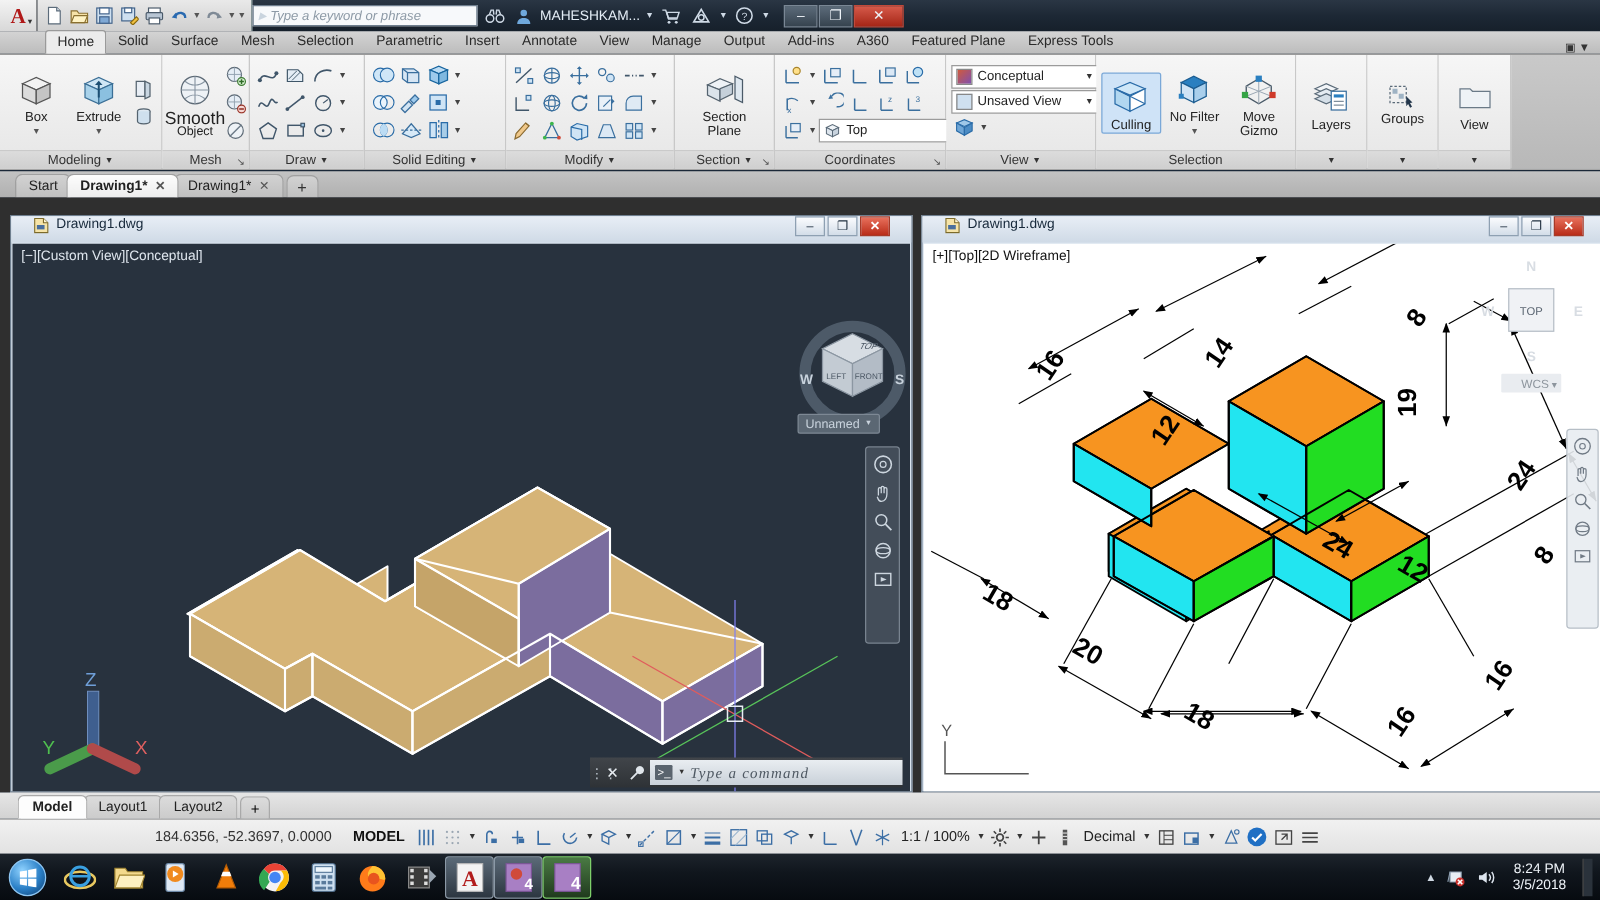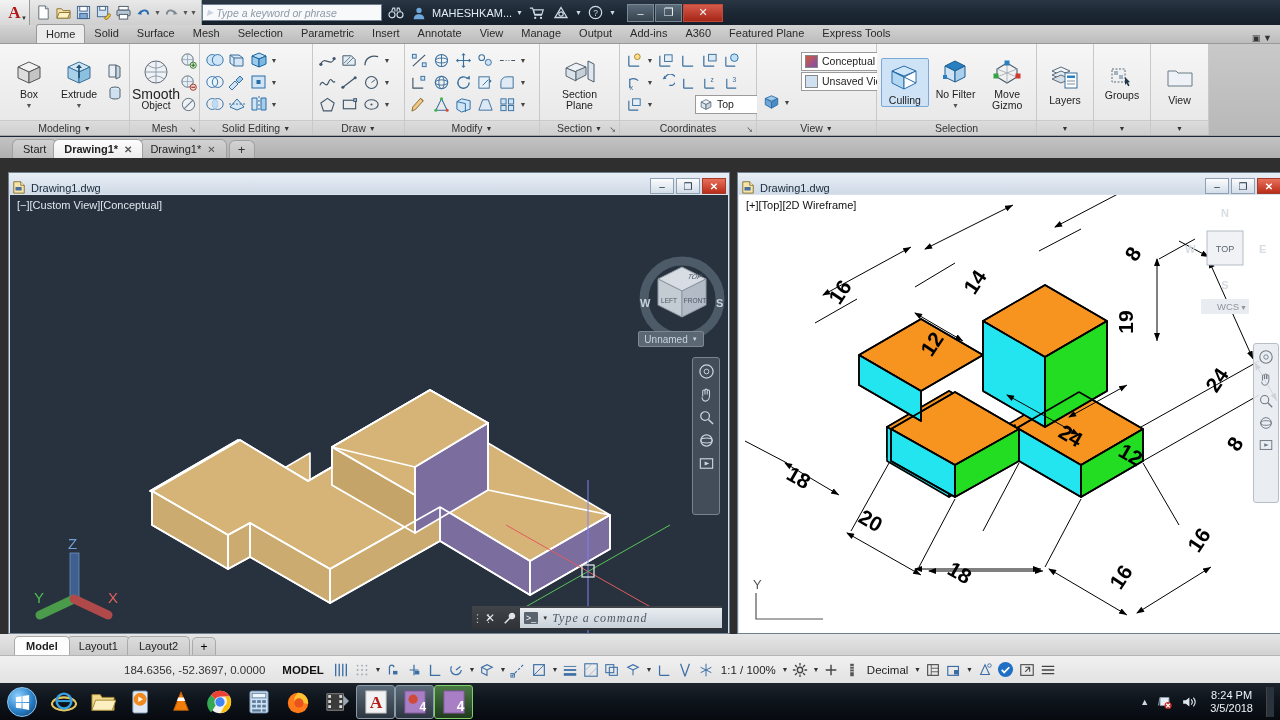--- a/index.html
+++ b/index.html
@@ -70,21 +70,21 @@
   .big-btn { width:50px; display:flex; flex-direction:column; align-items:center; justify-content:flex-start;
              padding-top:3px; font-size:10.5px; color:#222; text-align:center; line-height:11px;}
   .big-btn .glyph { height:33px; display:flex; align-items:center; justify-content:center; }
   .big-btn .dd { font-size:7px; color:#555; }
   .big-btn.sel { background:#cfe3f7; border:1px solid #7aa8d8; border-radius:2px;}
   .sm-col { display:flex; flex-direction:column; justify-content:center; gap:1px;}
   .sm-row { display:flex; align-items:center; gap:1px; }
   .sm-btn { width:21px; height:21px; display:flex; align-items:center; justify-content:center; }
   .dd-tiny { font-size:7px; color:#444; width:8px; text-align:center;}
   .combo { display:flex; align-items:center; height:19px; width:118px; background:#fff;
-           border:1px solid #9b9b9b; padding:0 3px; font-size:10.5px; color:#222; gap:4px;margin-left:40px;}
+           border:1px solid #9b9b9b; padding:0 3px; font-size:10.5px; color:#222; gap:4px;}
   .combo .cv { flex:1; white-space:nowrap; overflow:hidden;}
   .combo .ca { font-size:7px; color:#333; }
   .swatch { width:13px; height:13px; border:1px solid #888; flex:none;}
 
   
   svg { display:block; }
 
   
   .filetabs { position:absolute; top:137px; left:0; width:1280px; height:21px;
               background:linear-gradient(180deg,#c3c3c3,#b0b0b0); display:flex; align-items:flex-end; padding-left:12px;}
@@ -95,21 +95,21 @@
   .ftab .x { font-size:10px; color:#555; }
   .ftab-plus { width:26px; height:18px; display:flex; align-items:center; justify-content:center;
                font-size:13px; color:#333; background:linear-gradient(180deg,#d2d2d2,#c0c0c0);
                border:1px solid #a0a0a0; border-bottom:none; border-radius:6px 6px 0 0; margin-left:6px;}
 
   
   .workspace { position:absolute; top:158px; left:0; width:1280px; height:476px; background:#2f2f2f; }
 
   
   .cwin { position:absolute; background:#d9e3ee; border:1px solid #6f7f8f; }
-  .cwin-title { height:21px; display:flex; align-items:flex-end; padding:0 3px;
+  .cwin-title { height:21px; display:flex; align-items:flex-start; padding:0 17px;
                 background:linear-gradient(180deg,#e8eef6,#cfdae6); }
   .cwin-title .ic { width:14px; height:14px; margin-right:5px; }
   .cwin-title .tx { font-size:11px; color:#16283a; flex:1;}
   .cbtn { width:24px; height:16px; margin-left:2px; display:flex;align-items:center;justify-content:center;
           font-size:10px; background:linear-gradient(180deg,#fbfcfe,#d3dde8); border:1px solid #8ea0b2; color:#1b2b3b;}
   .cbtn.close { background:linear-gradient(180deg,#e8705c,#b92d19); border-color:#a63a28; color:#fff; font-weight:bold;}
 
   .vp-label { position:absolute; top:4px; left:7px; font-size:11px; font-family:"Liberation Sans",sans-serif; }
 
   
@@ -371,20 +371,93 @@
               </svg>
           </div>
         </div>
       </div>
       <div class="panel-title">
         <span>Mesh</span>
         <span class="arrow">↘</span>
       </div>
     </div>
 
+    <div class="panel" style="width:92px">
+      <div class="panel-body">
+        <div class="sm-col">
+          <div class="sm-row">
+            <div class="sm-btn">
+              <svg width="19" height="17" viewBox="0 0 20 18">
+                  <path d="M3 13c3-10 11 4 14-6" fill="none" stroke="#40566a" stroke-width="1.3"></path>
+                  <circle cx="3" cy="13" r="1.7" fill="#40566a"></circle>
+                  <circle cx="17" cy="7" r="1.7" fill="#40566a"></circle>
+                </svg>
+            </div>
+            <div class="sm-btn">
+              <svg width="19" height="17" viewBox="0 0 20 18">
+                  <path d="M3 14V4h9l4 4v6z" fill="#e4edf5" stroke="#3f5668"></path>
+                  <path d="M4 12l7-7M7 13l7-7" stroke="#3f5668" stroke-width=".8"></path>
+                </svg>
+            </div>
+            <div class="sm-btn">
+              <svg width="19" height="17" viewBox="0 0 20 18">
+                  <path d="M3 14C3 6 11 3 17 5" fill="none" stroke="#40566a" stroke-width="1.4"></path>
+                </svg>
+            </div>
+            <span class="dd-tiny">▼</span>
+          </div>
+          <div class="sm-row">
+            <div class="sm-btn">
+              <svg width="19" height="17" viewBox="0 0 20 18">
+                  <path d="M2 12c3-9 6 5 9-3s4 2 7-1" fill="none" stroke="#40566a" stroke-width="1.3"></path>
+                </svg>
+            </div>
+            <div class="sm-btn">
+              <svg width="19" height="17" viewBox="0 0 20 18">
+                  <path d="M3 14L16 4" stroke="#40566a" stroke-width="1.3"></path>
+                  <circle cx="3" cy="14" r="1.6" fill="#40566a"></circle>
+                  <circle cx="16" cy="4" r="1.6" fill="#40566a"></circle>
+                </svg>
+            </div>
+            <div class="sm-btn">
+              <svg width="19" height="17" viewBox="0 0 20 18">
+                  <circle cx="10" cy="9" r="6.3" fill="none" stroke="#40566a" stroke-width="1.2"></circle>
+                  <path d="M10 9l4-3" stroke="#40566a"></path>
+                </svg>
+            </div>
+            <span class="dd-tiny">▼</span>
+          </div>
+          <div class="sm-row">
+            <div class="sm-btn">
+              <svg width="19" height="17" viewBox="0 0 20 18">
+                  <path d="M10 2.5l7 5-2.7 8.2H5.7L3 7.5z" fill="none" stroke="#40566a" stroke-width="1.2"></path>
+                </svg>
+            </div>
+            <div class="sm-btn">
+              <svg width="19" height="17" viewBox="0 0 20 18">
+                  <rect x="3.5" y="4.5" width="13" height="9" fill="none" stroke="#40566a" stroke-width="1.2"></rect>
+                  <rect x="14.5" y="2.8" width="3" height="3" fill="#9cc3e2" stroke="#40566a"></rect>
+                </svg>
+            </div>
+            <div class="sm-btn">
+              <svg width="19" height="17" viewBox="0 0 20 18">
+                  <ellipse cx="10" cy="9" rx="7" ry="5" fill="none" stroke="#40566a" stroke-width="1.2"></ellipse>
+                  <circle cx="10" cy="9" r="1.1" fill="#40566a"></circle>
+                </svg>
+            </div>
+            <span class="dd-tiny">▼</span>
+          </div>
+        </div>
+      </div>
+      <div class="panel-title">
+        <span>Draw</span>
+        <span class="dd">▼</span>
+      </div>
+    </div>
+
     <div class="panel" style="width:113px">
       <div class="panel-body">
         <div class="sm-col">
           <div class="sm-row">
             <div class="sm-btn">
               <svg width="20" height="18" viewBox="0 0 22 18">
                   <circle cx="8" cy="9" r="6" fill="#cfe6f7" stroke="#2a6ca8"></circle>
                   <circle cx="14" cy="9" r="6" fill="#cfe6f7" stroke="#2a6ca8"></circle>
                 </svg>
             </div>
@@ -444,93 +517,20 @@
                   <path d="M12 3h5v12h-5z" fill="#a8cde8" stroke="#2a6ca8"></path>
                   <path d="M10 1v16" stroke="#2a6ca8" stroke-dasharray="2 2"></path>
                 </svg>
             </div>
             <span class="dd-tiny">▼</span>
           </div>
         </div>
       </div>
       <div class="panel-title">
         <span>Solid Editing</span>
-        <span class="dd">▼</span>
-      </div>
-    </div>
-
-    <div class="panel" style="width:92px">
-      <div class="panel-body">
-        <div class="sm-col">
-          <div class="sm-row">
-            <div class="sm-btn">
-              <svg width="19" height="17" viewBox="0 0 20 18">
-                  <path d="M3 13c3-10 11 4 14-6" fill="none" stroke="#40566a" stroke-width="1.3"></path>
-                  <circle cx="3" cy="13" r="1.7" fill="#40566a"></circle>
-                  <circle cx="17" cy="7" r="1.7" fill="#40566a"></circle>
-                </svg>
-            </div>
-            <div class="sm-btn">
-              <svg width="19" height="17" viewBox="0 0 20 18">
-                  <path d="M3 14V4h9l4 4v6z" fill="#e4edf5" stroke="#3f5668"></path>
-                  <path d="M4 12l7-7M7 13l7-7" stroke="#3f5668" stroke-width=".8"></path>
-                </svg>
-            </div>
-            <div class="sm-btn">
-              <svg width="19" height="17" viewBox="0 0 20 18">
-                  <path d="M3 14C3 6 11 3 17 5" fill="none" stroke="#40566a" stroke-width="1.4"></path>
-                </svg>
-            </div>
-            <span class="dd-tiny">▼</span>
-          </div>
-          <div class="sm-row">
-            <div class="sm-btn">
-              <svg width="19" height="17" viewBox="0 0 20 18">
-                  <path d="M2 12c3-9 6 5 9-3s4 2 7-1" fill="none" stroke="#40566a" stroke-width="1.3"></path>
-                </svg>
-            </div>
-            <div class="sm-btn">
-              <svg width="19" height="17" viewBox="0 0 20 18">
-                  <path d="M3 14L16 4" stroke="#40566a" stroke-width="1.3"></path>
-                  <circle cx="3" cy="14" r="1.6" fill="#40566a"></circle>
-                  <circle cx="16" cy="4" r="1.6" fill="#40566a"></circle>
-                </svg>
-            </div>
-            <div class="sm-btn">
-              <svg width="19" height="17" viewBox="0 0 20 18">
-                  <circle cx="10" cy="9" r="6.3" fill="none" stroke="#40566a" stroke-width="1.2"></circle>
-                  <path d="M10 9l4-3" stroke="#40566a"></path>
-                </svg>
-            </div>
-            <span class="dd-tiny">▼</span>
-          </div>
-          <div class="sm-row">
-            <div class="sm-btn">
-              <svg width="19" height="17" viewBox="0 0 20 18">
-                  <path d="M10 2.5l7 5-2.7 8.2H5.7L3 7.5z" fill="none" stroke="#40566a" stroke-width="1.2"></path>
-                </svg>
-            </div>
-            <div class="sm-btn">
-              <svg width="19" height="17" viewBox="0 0 20 18">
-                  <rect x="3.5" y="4.5" width="13" height="9" fill="none" stroke="#40566a" stroke-width="1.2"></rect>
-                  <rect x="14.5" y="2.8" width="3" height="3" fill="#9cc3e2" stroke="#40566a"></rect>
-                </svg>
-            </div>
-            <div class="sm-btn">
-              <svg width="19" height="17" viewBox="0 0 20 18">
-                  <ellipse cx="10" cy="9" rx="7" ry="5" fill="none" stroke="#40566a" stroke-width="1.2"></ellipse>
-                  <circle cx="10" cy="9" r="1.1" fill="#40566a"></circle>
-                </svg>
-            </div>
-            <span class="dd-tiny">▼</span>
-          </div>
-        </div>
-      </div>
-      <div class="panel-title">
-        <span>Draw</span>
         <span class="dd">▼</span>
       </div>
     </div>
 
     <div class="panel" style="width:135px">
       <div class="panel-body">
         <div class="sm-col">
           <div class="sm-row">
             <div class="sm-btn">
               <svg width="19" height="17" viewBox="0 0 20 18">

